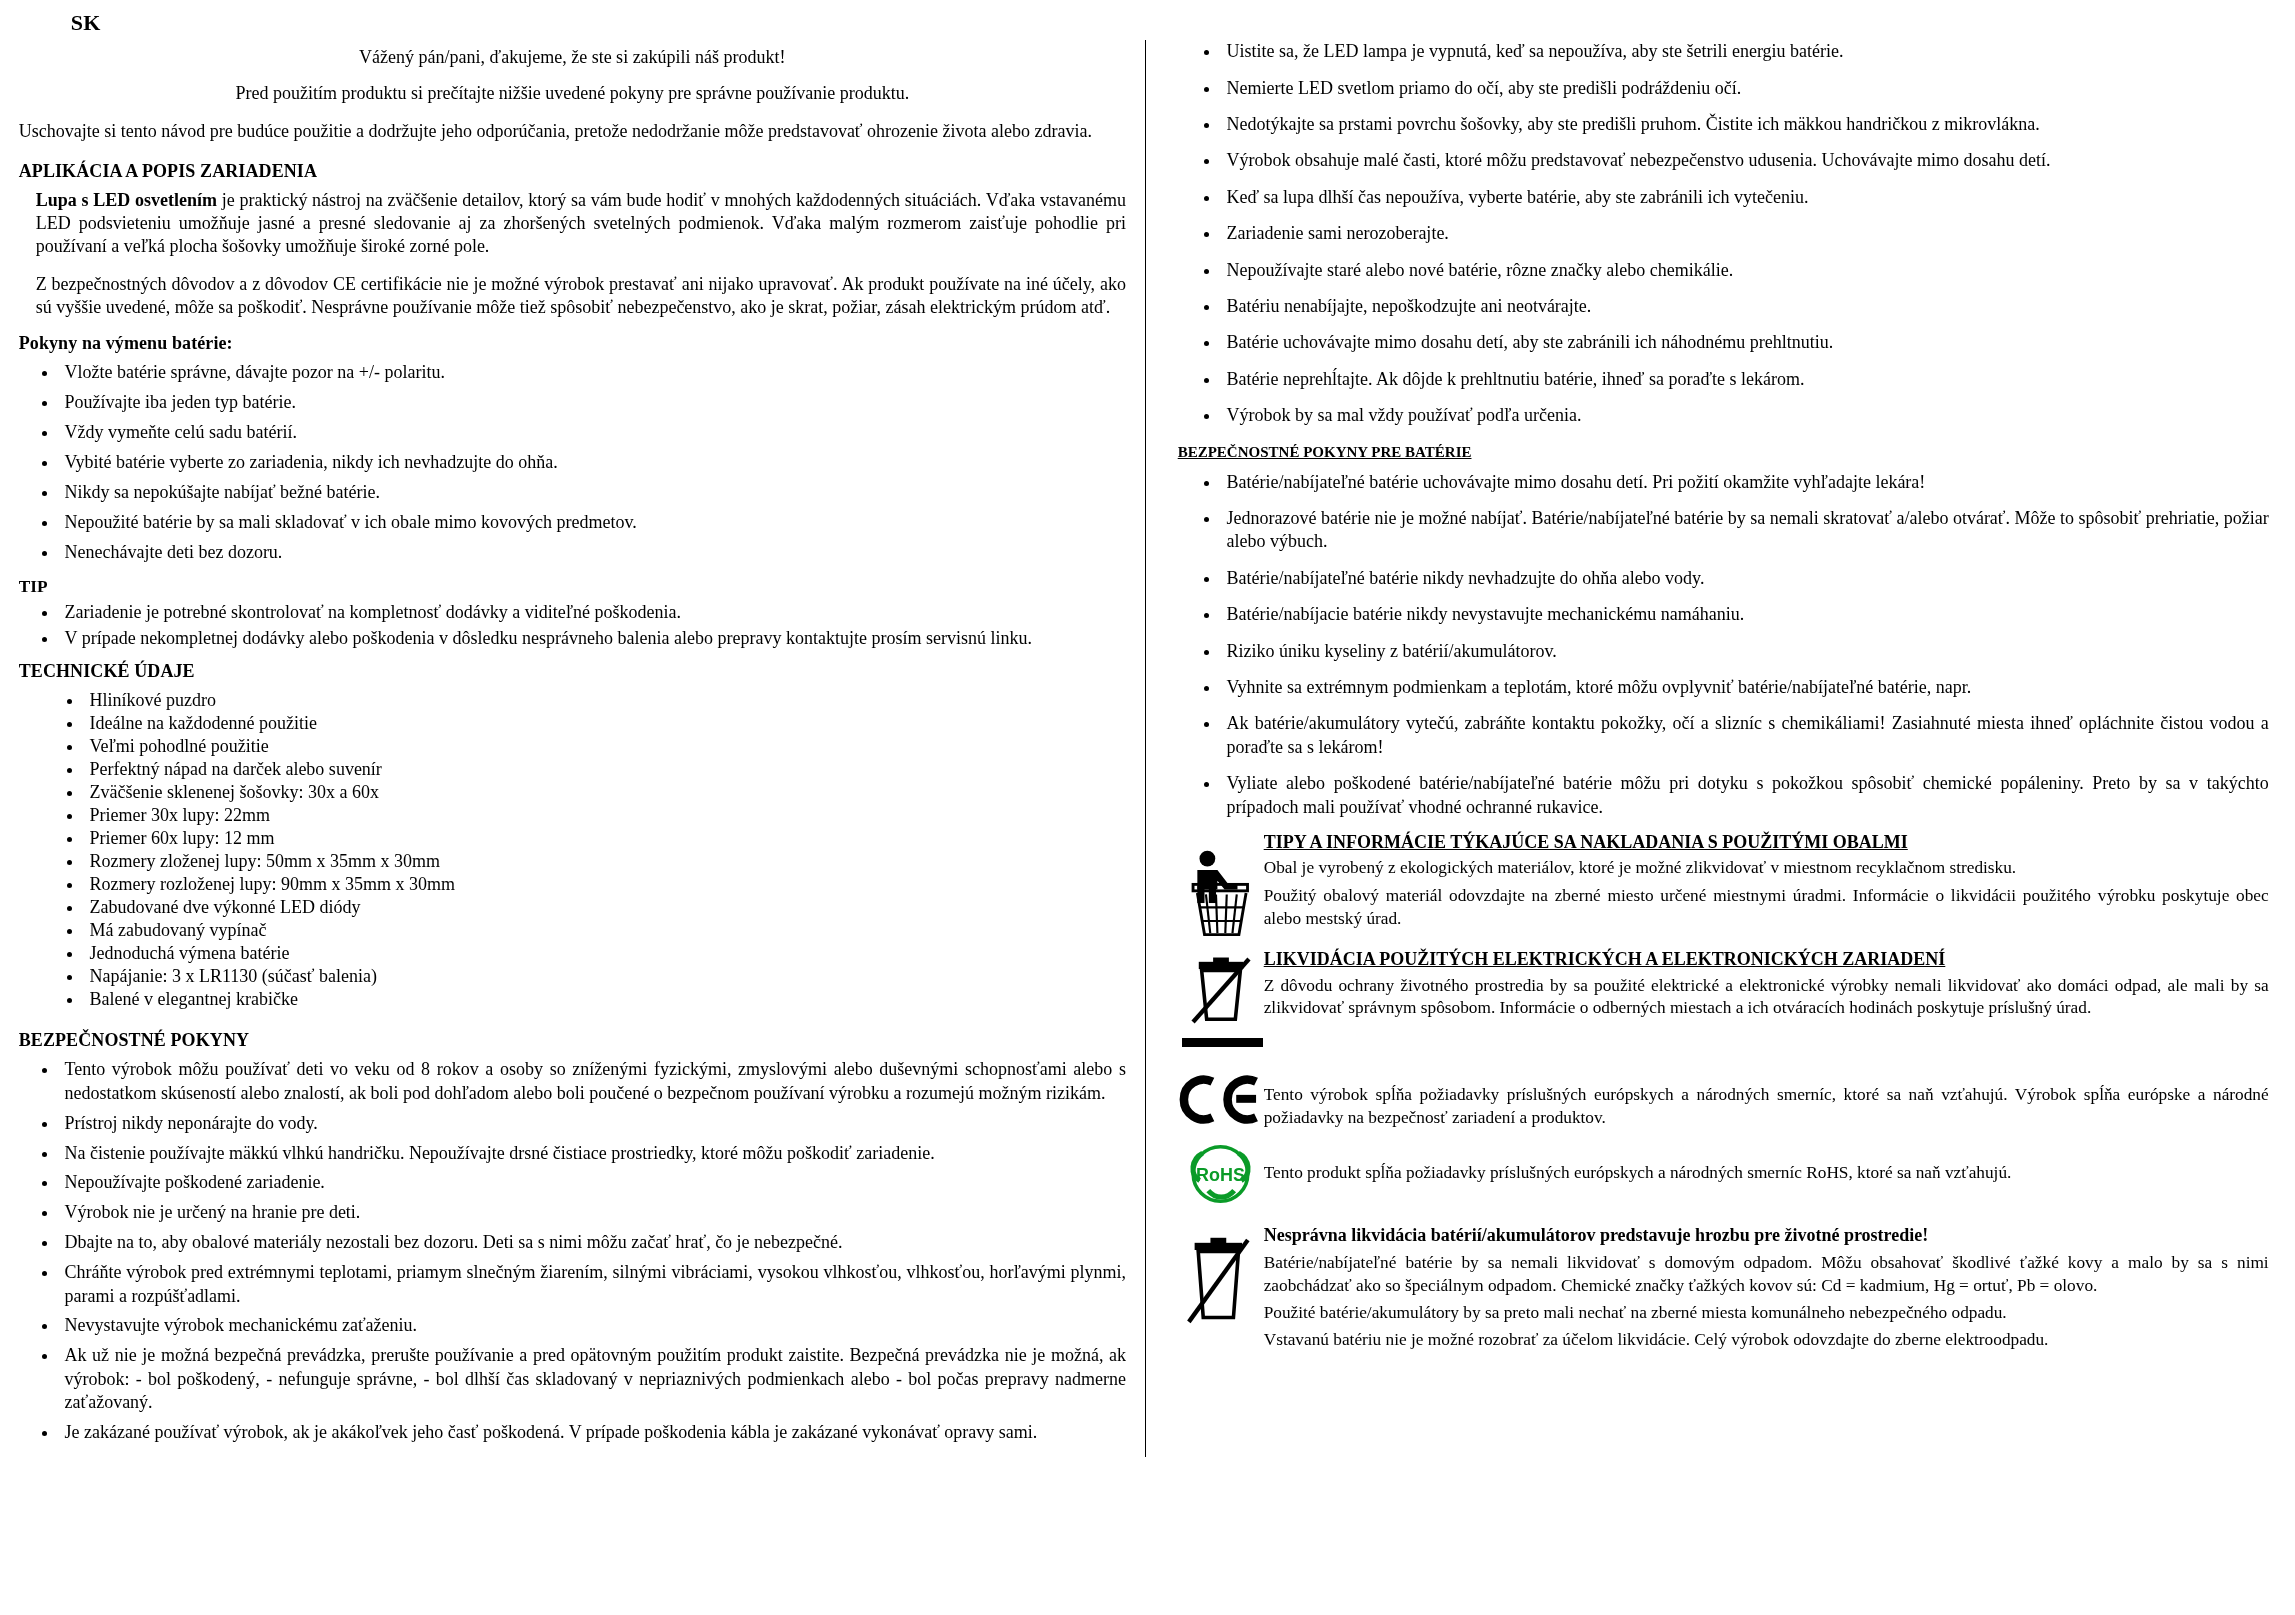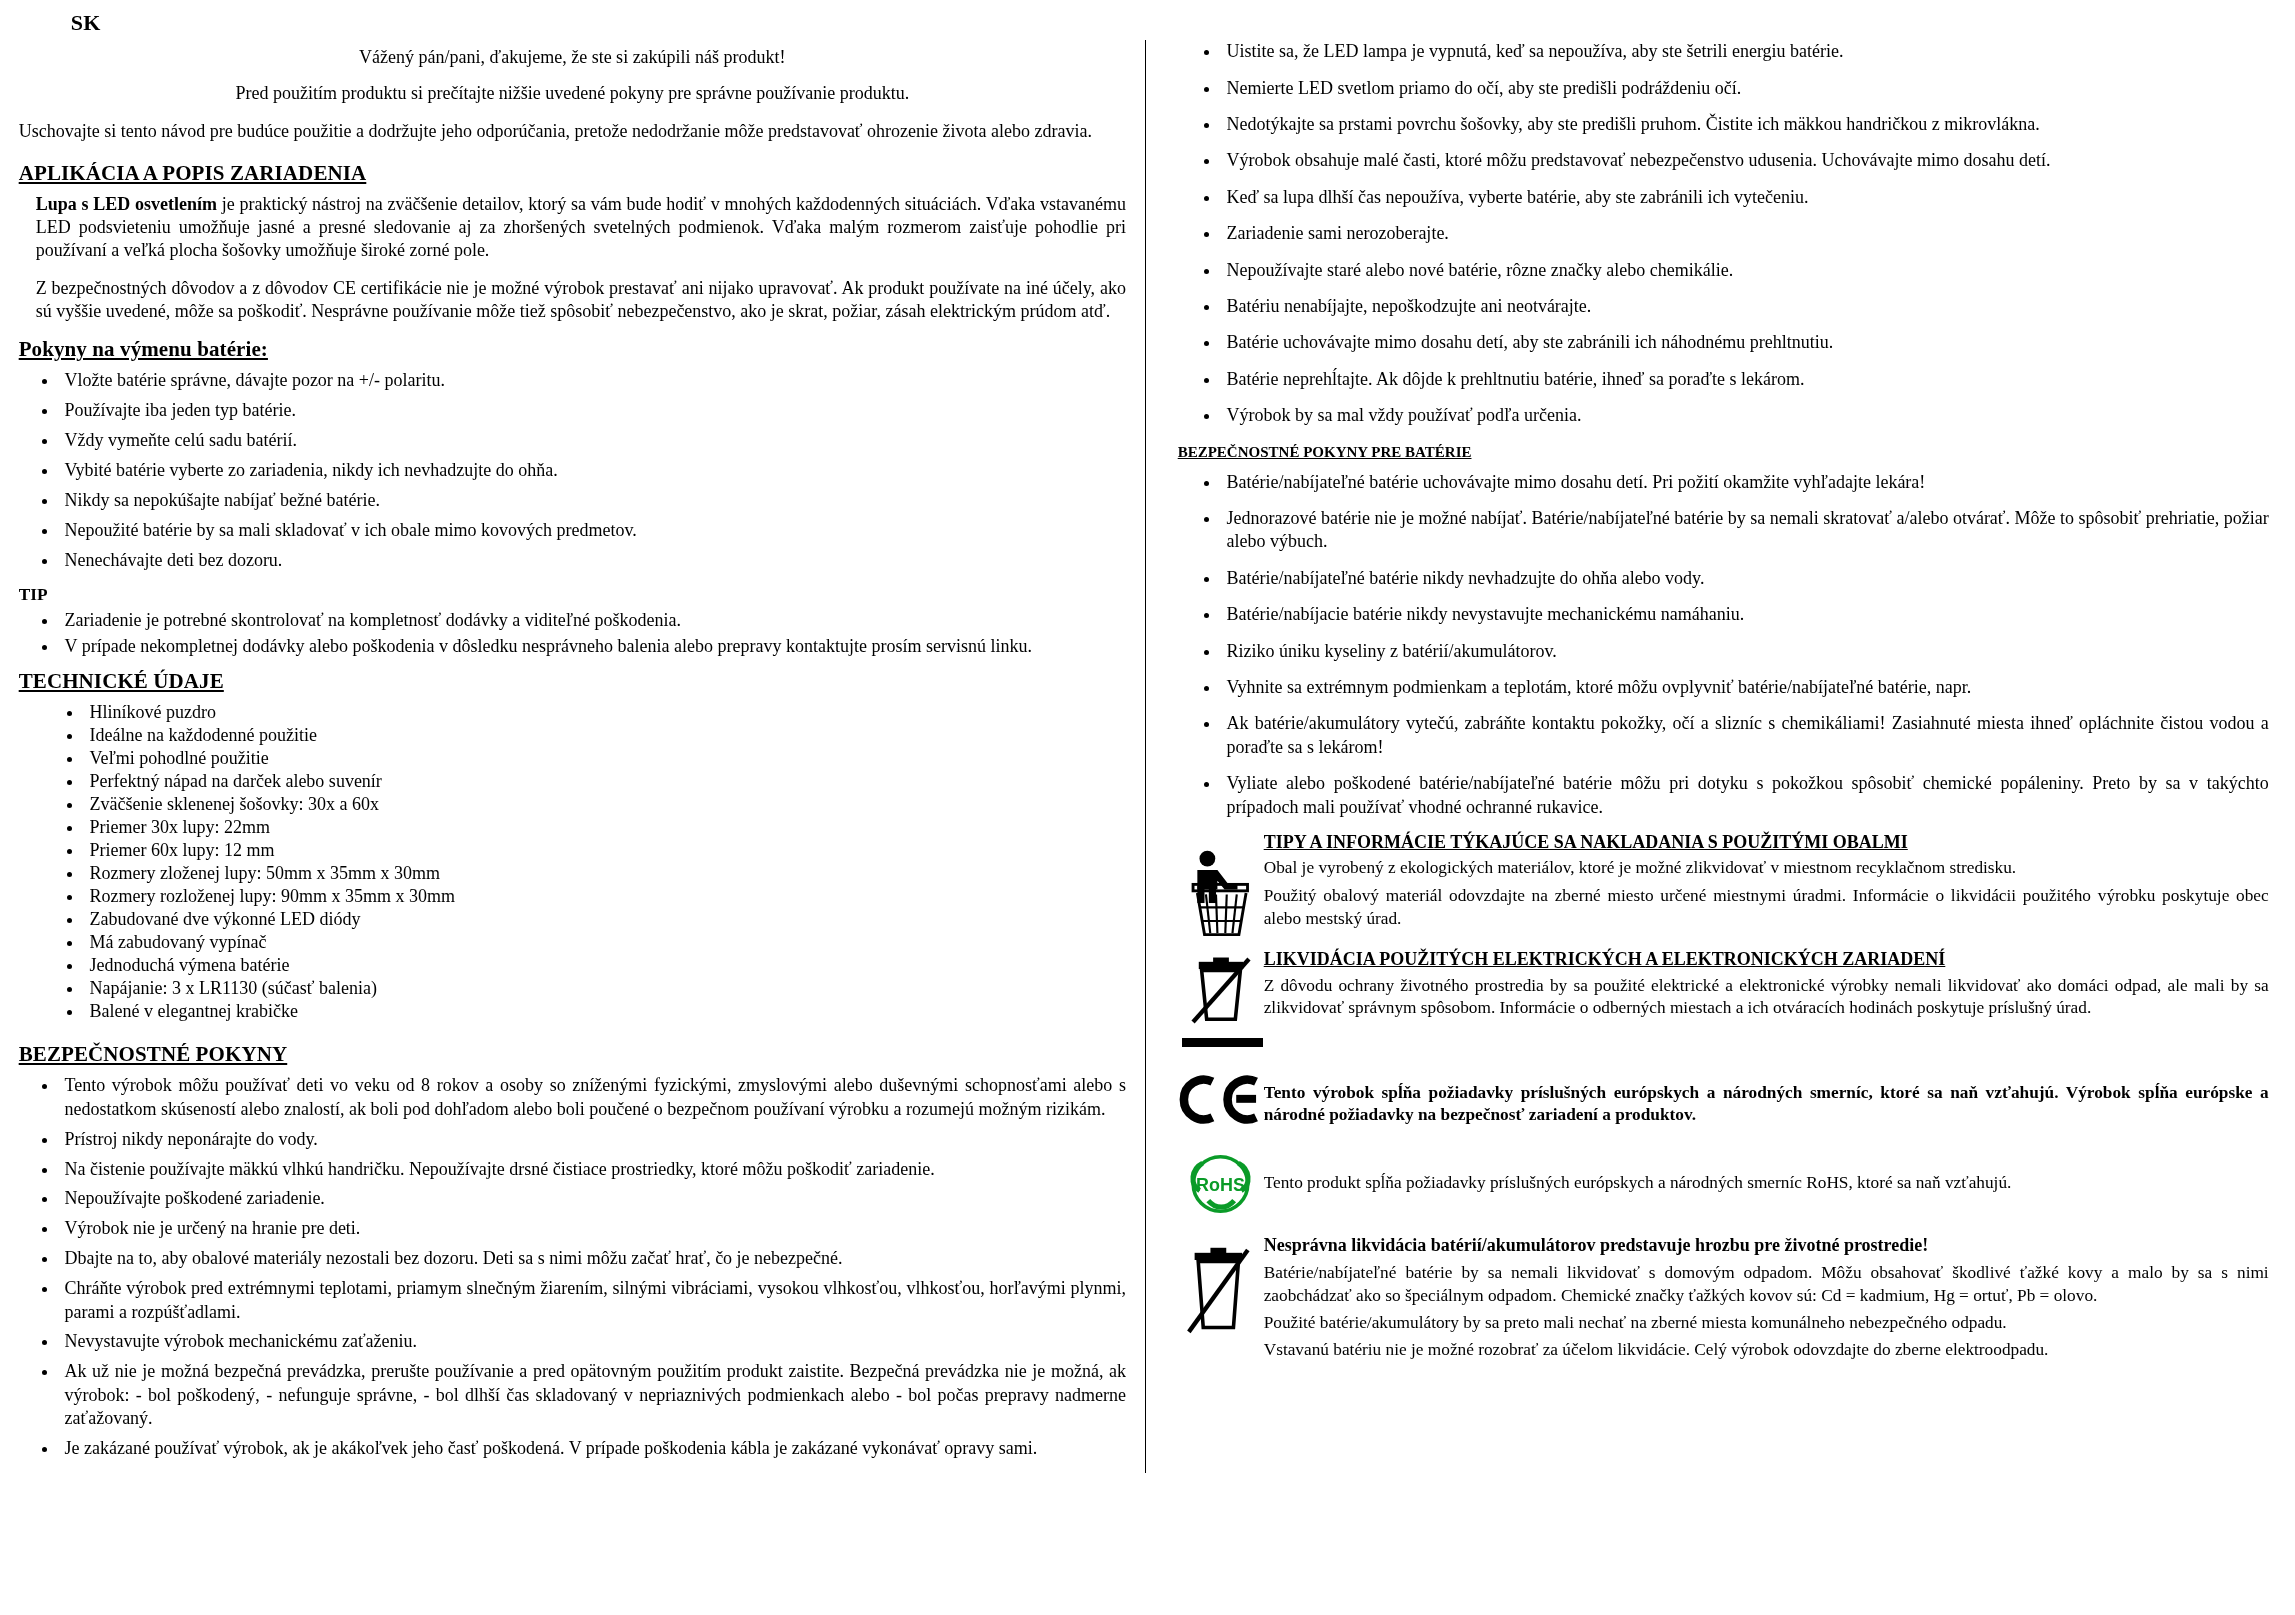--- a/index.html
+++ b/index.html
@@ -34,23 +34,22 @@
     font-size: 22px;
     font-weight: bold;
     margin: 0 0 4.3px 52px;
     letter-spacing: 0.4px;
   }
   p { margin: 0 0 10px 17px; }
   .intro1 { font-size: 18px; text-align: center; margin: 7.2px 0 14.4px 0; }
   .intro2 { font-size: 18px; text-align: center; margin: 0 0 17.3px 0; }
   .intro3 { font-size: 18px; text-align: justify; margin: 0 0 18.7px 0; }
   h2.section {
-    font-size: 21px;
-    font-weight: bold;
-    text-decoration: underline;
+    font-size: 18px;
+    font-weight: bold;
     margin: 0 0 7.2px 0;
     letter-spacing: 0.1px;
   }
   h2.section.tight { margin-top: 2.9px; }
   .body-text { font-size: 18px; line-height: 1.28; text-align: justify; margin-bottom: 14.4px; }
   .b { font-weight: bold; }
   ul {
     margin: 0 0 13px 0;
     padding-left: 40px;
     list-style: disc;
@@ -90,21 +89,21 @@
     padding-top: 1.4px;
   }
   .icon-text { flex: 1; }
   .icon-title {
     font-size: 18px;
     font-weight: bold;
     text-decoration: underline;
     margin-bottom: 4.3px;
   }
   .icon-para { font-size: 17.3px; line-height: 1.3; text-align: justify; margin-bottom: 5.8px; }
-  .ce-block { display:flex; align-items:flex-start; margin-top: 18.7px; margin-bottom: 20px; font-weight: bold; }
+  .ce-block { display:flex; align-items:center; margin-top: 18.7px; margin-bottom: 10px; }
   .ce-text { font-size: 17.3px; line-height:1.3; text-align: justify; padding-top: 16px; }
   .rohs-block { display:flex; align-items:center; margin-top: 5.8px; margin-bottom: 20px; }
   .rohs-text { font-size: 17.3px; line-height:1.3; }
   .batt-block { display:flex; align-items:flex-start; margin-top: 17.3px; }
   .batt-text { flex: 1; }
   .batt-title { font-size: 18px; font-weight: bold; margin-bottom: 5.8px; }
   .batt-para { font-size: 17.3px; line-height: 1.32; text-align: justify; margin-bottom: 4.3px; }
   .final { font-size: 18px; text-align: center; margin-top: 10px; }
   .divider-bar { width: 81px; height: 8.6px; background: #000; margin: 7.2px auto 4.3px auto; }
   svg { display:block; }

